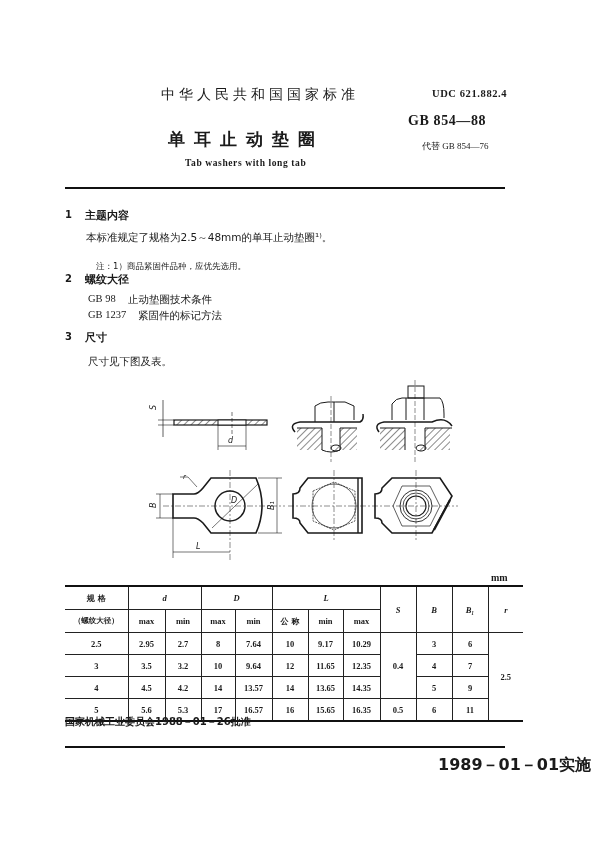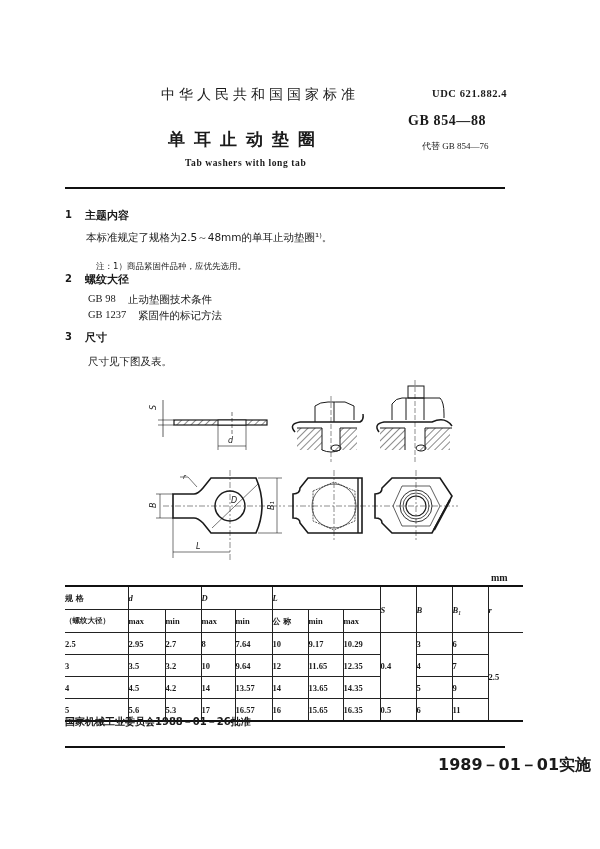--- a/index.html
+++ b/index.html
@@ -16,21 +16,21 @@
 
   .rule { position: absolute; background: #111; }
 
   .sec-num { font-size: 10px; font-weight: bold; }
   .sec-title { font-size: 11px; font-weight: bold; }
   .body-text { font-size: 10.5px; }
   .note-text { font-size: 8.5px; }
 
   table.dims { position: absolute; left: 65px; top: 585px; width: 458px;
                border-collapse: collapse; font-size: 8.5px; table-layout: fixed; }
-  table.dims td { border: 1px solid #222; text-align: left; padding: 0; height: 21px;
+  table.dims td { border: 1px solid #222; text-align: center; padding: 0; height: 21px;
                   font-family: "Liberation Serif", "DejaVu Serif", serif; font-weight: bold; }
   table.dims tr.h1 td, table.dims tr.h2 td { height: 22px; }
   table.dims { border-top: 2px solid #111; border-bottom: 2px solid #111; }
   table.dims td.first { border-left: none; }
   table.dims td.last { border-right: none; }
   table.dims .it { font-style: italic; }
 
   .unit { left: 491px; top: 572px; font-size: 10px; font-weight: bold; font-family: "Liberation Serif", serif; }
 
   .foot-left { left: 65px; top: 715px; font-size: 10px; font-weight: bold; }

